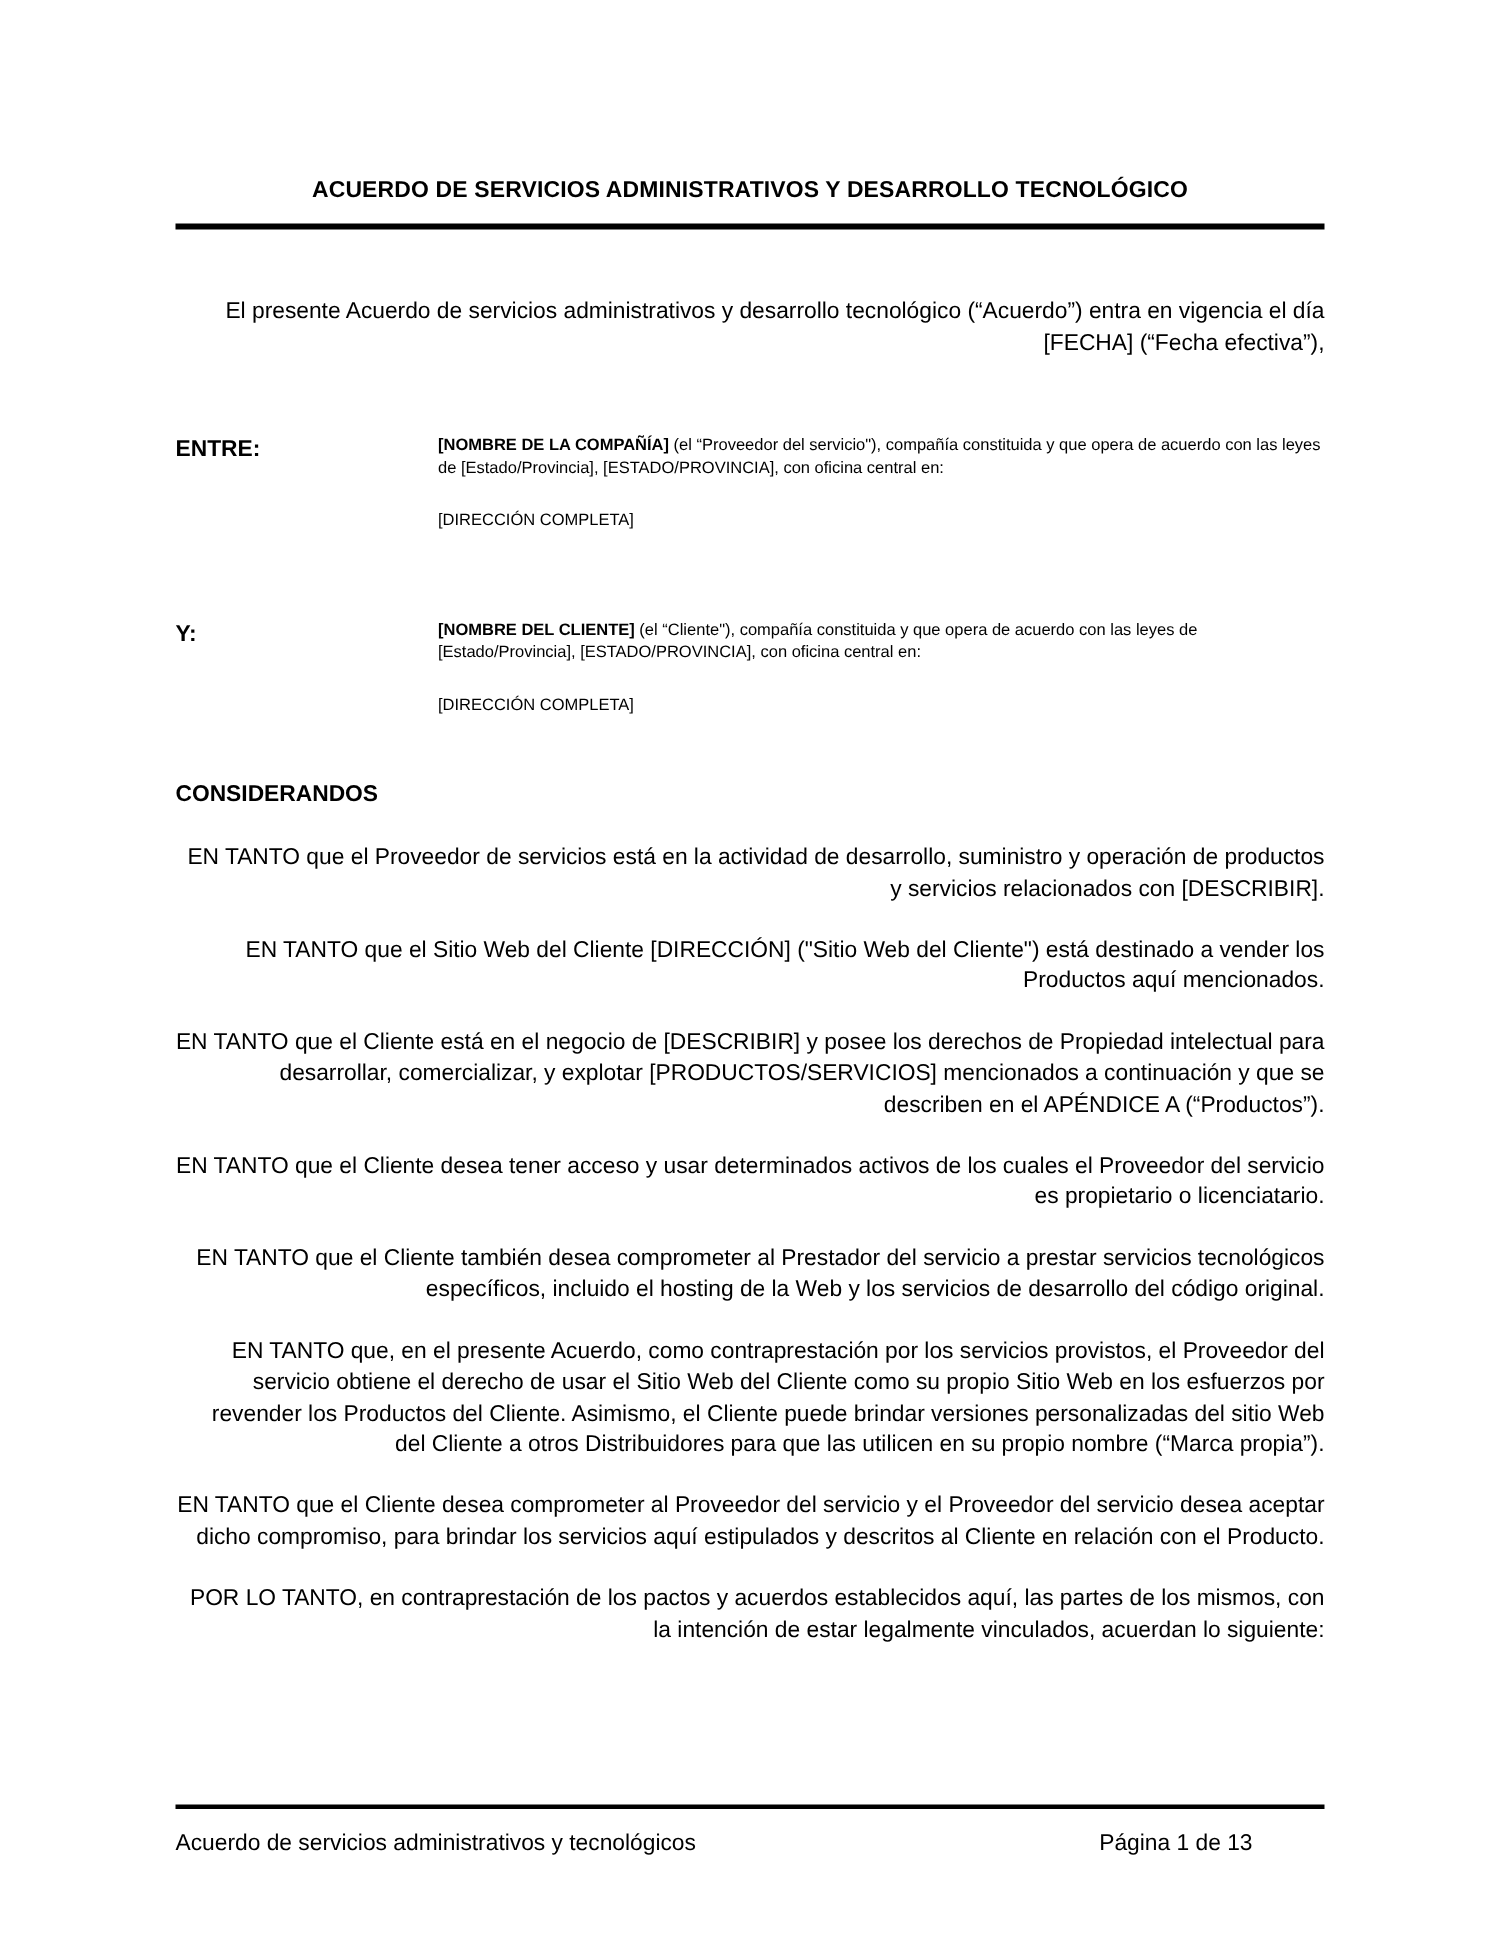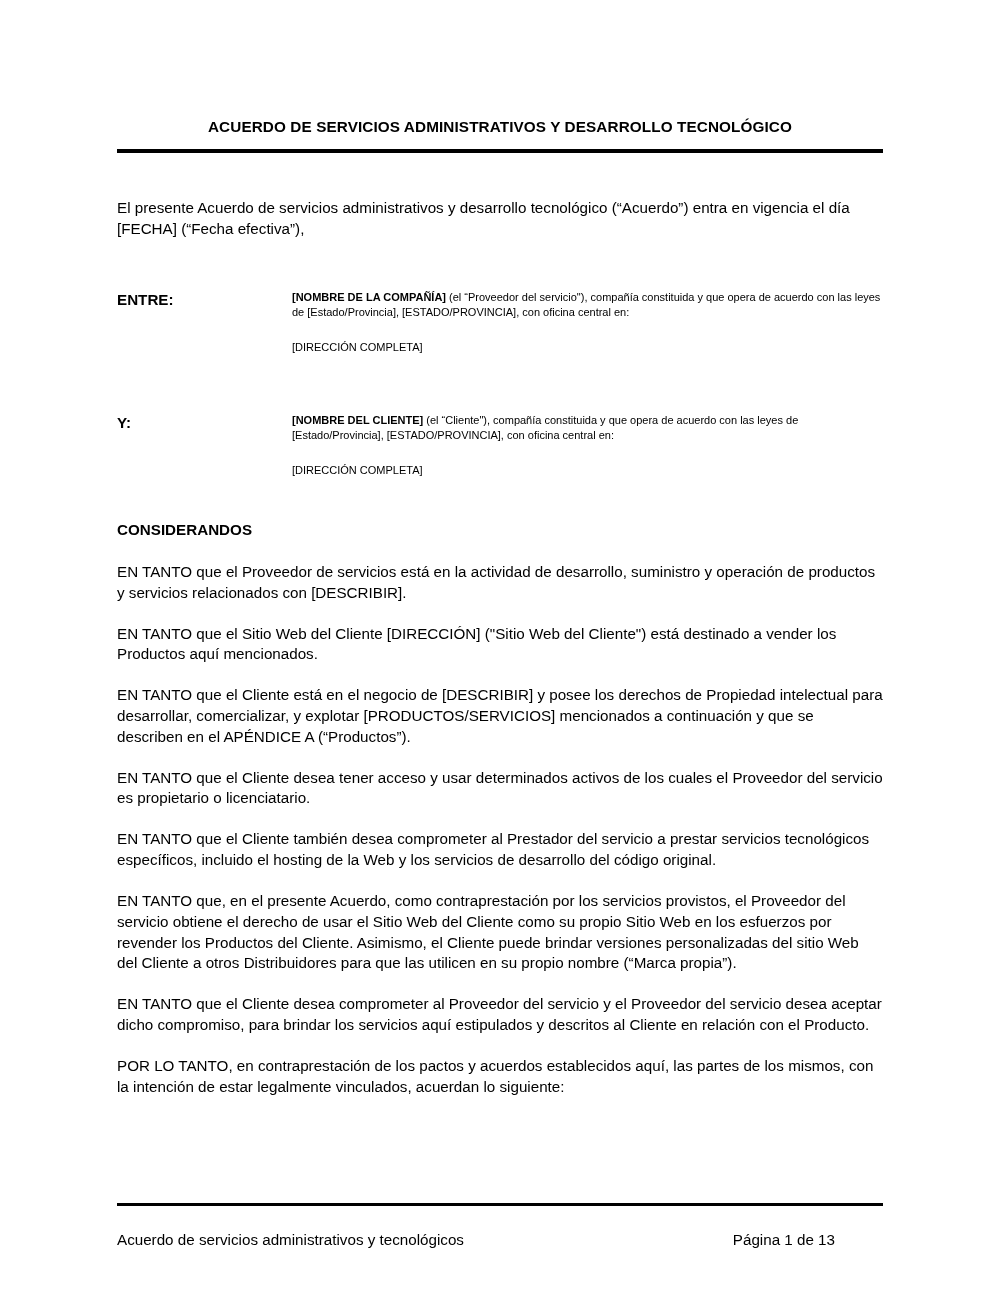--- a/index.html
+++ b/index.html
@@ -48,21 +48,21 @@
   .body-area {
     position: absolute;
     left: 117px;
     top: 198px;
     width: 766px;
   }
   p.para {
     margin: 0 0 20px 0;
     font-size: 15.2px;
     line-height: 1.37;
-    text-align: left;
+    text-align: right;
   }
   p.tight {
     margin-bottom: 0;
   }
 
   
   .party-row {
     display: flex;
     align-items: flex-start;
     margin: 16px 0 20px 0;
@@ -102,21 +102,21 @@
   }
   .footer-rule {
     height: 2.5px;
     background: #000000;
     width: 766px;
   }
   .footer-row {
     display: flex;
     justify-content: space-between;
     align-items: baseline;
-    margin-top: 24px;
+    margin-top: 13px;
     font-size: 15.2px;
     line-height: 1.3;
   }
   .footer-left { text-align: left; }
   .footer-right { text-align: right; padding-right: 48px; }
 </style>
 </head>
 <body>
 
 <div class="page">

